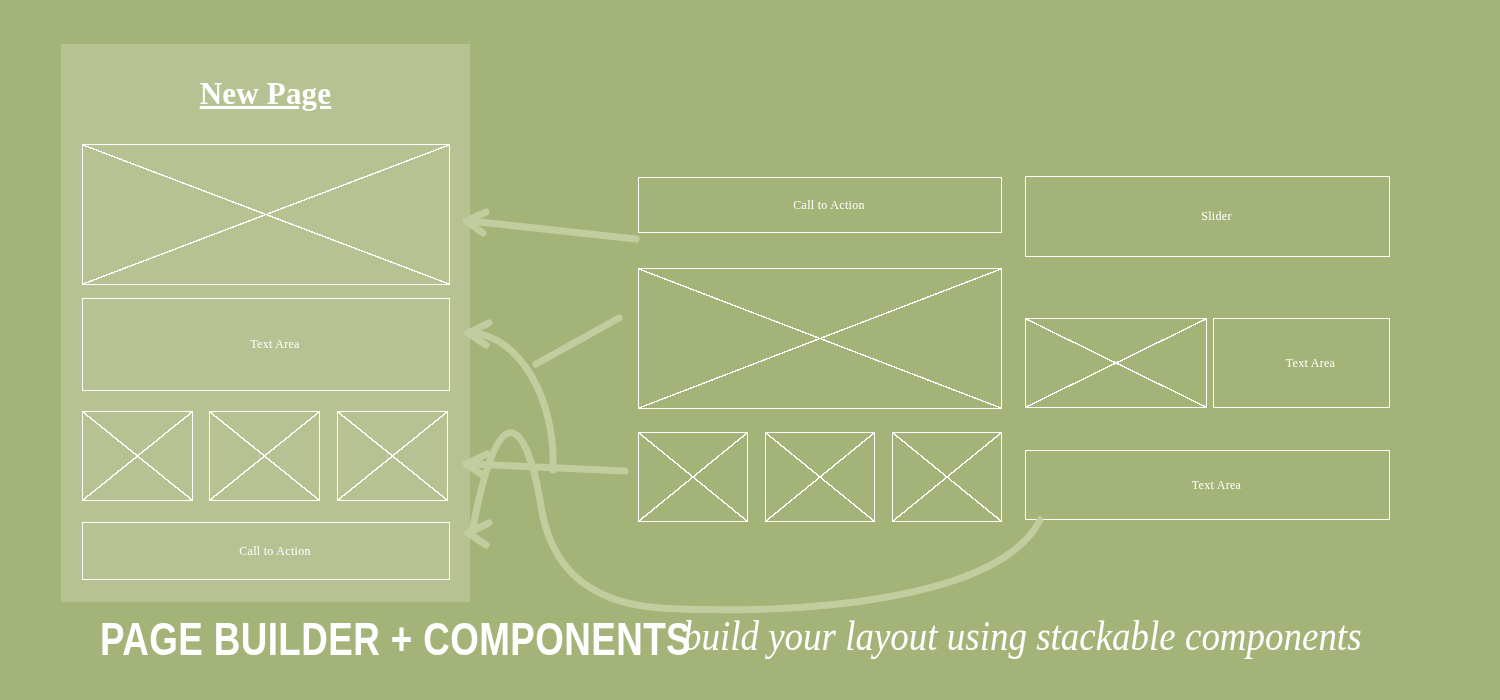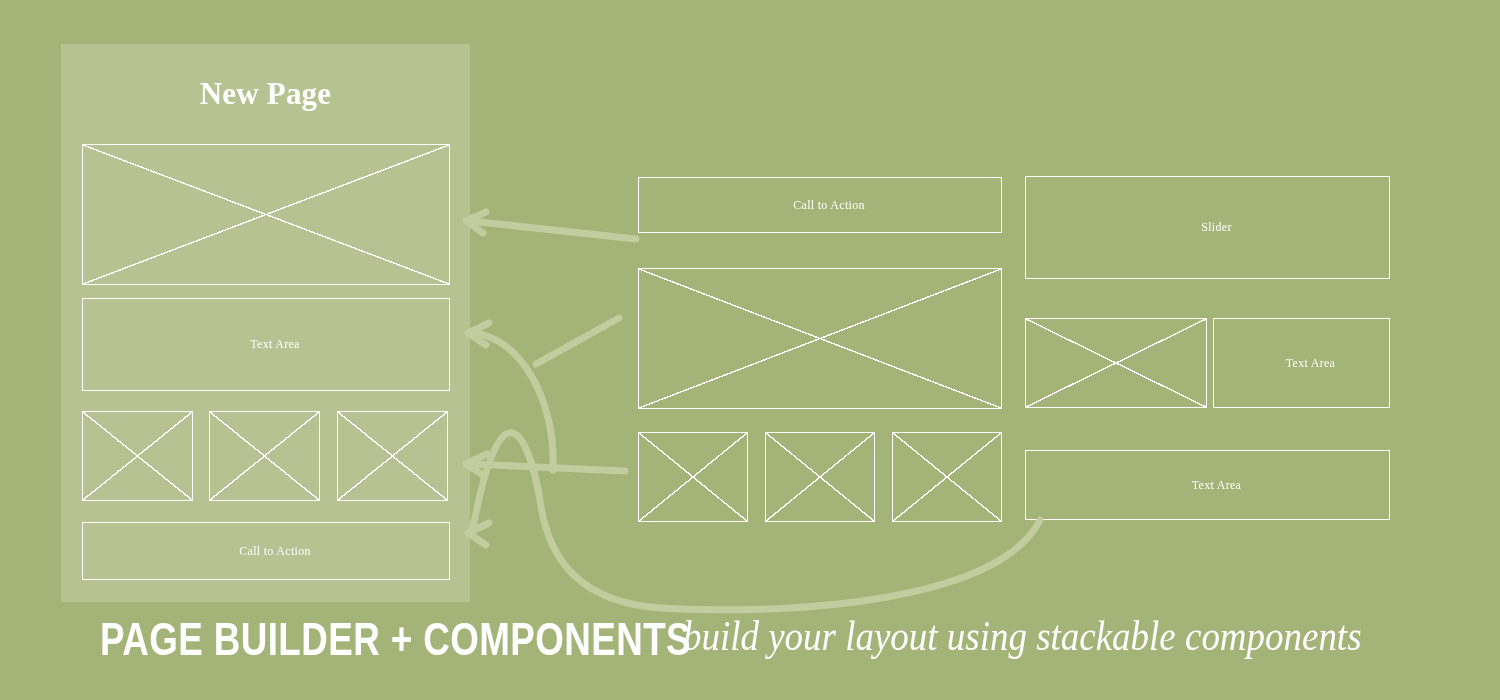--- a/index.html
+++ b/index.html
@@ -32,20 +32,21 @@
     background: #b6c291;
   }
 
   .panel-title {
     position: absolute;
     color: #ffffff;
     font-weight: bold;
     letter-spacing: 0.2px;
     text-align: center;
     white-space: nowrap;
+    text-decoration: underline;
   }
   .panel-title.left {
     left: 61px;
     top: 76px;
     width: 409px;
     font-size: 31px;
   }
   .panel-title.right {
     left: 760px;
     top: 74px;
@@ -141,21 +142,21 @@
 
   <div class="wf thin" style="left:82px; top:522px; width:368px; height:58px;">
     <span>Call to Action</span>
   </div>
 
 
   <div class="wf thin" style="left:638px; top:177px; width:364px; height:56px;">
     <span>Call to Action</span>
   </div>
 
-  <div class="wf thin" style="left:1025px; top:176px; width:365px; height:103px;">
+  <div class="wf thin" style="left:1025px; top:176px; width:365px; height:81px;">
     <span>Slider</span>
   </div>
 
   <div class="wf img thin" style="left:638px; top:268px; width:364px; height:141px;"></div>
 
   <div class="wf img thin" style="left:1025px; top:318px; width:182px; height:90px;"></div>
   <div class="wf thin" style="left:1213px; top:318px; width:177px; height:90px;">
     <span>Text Area</span>
   </div>
 

